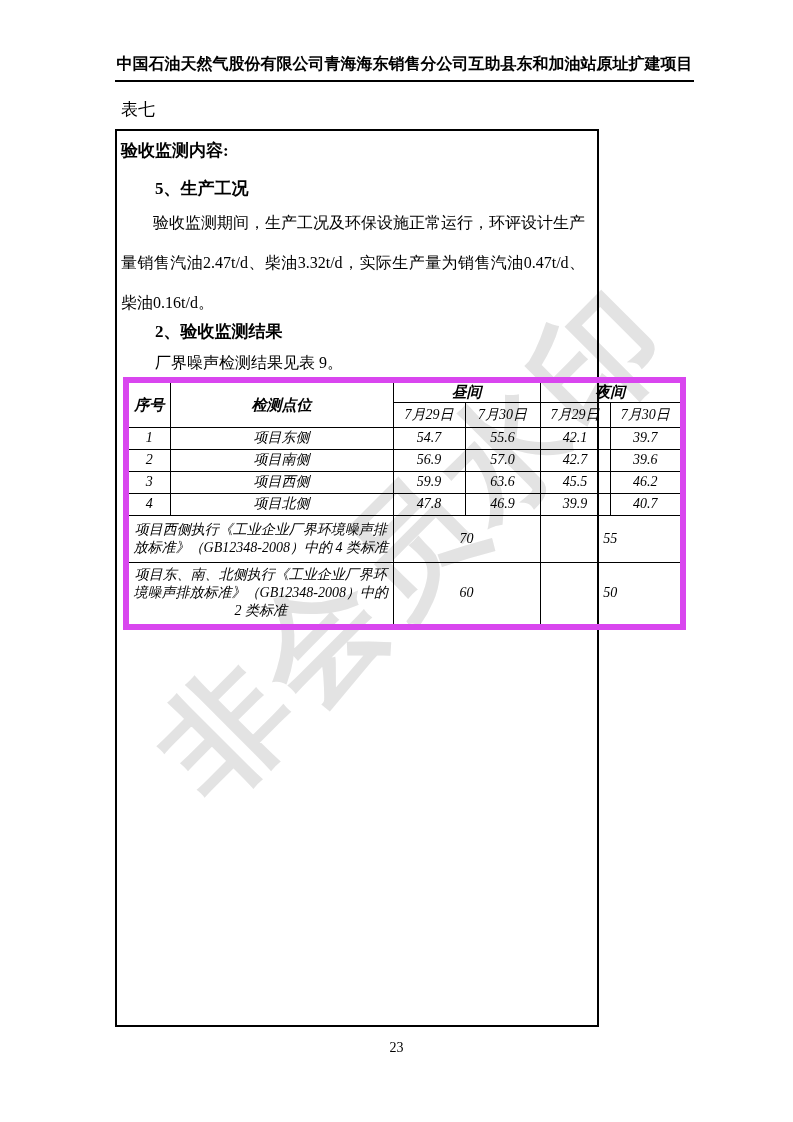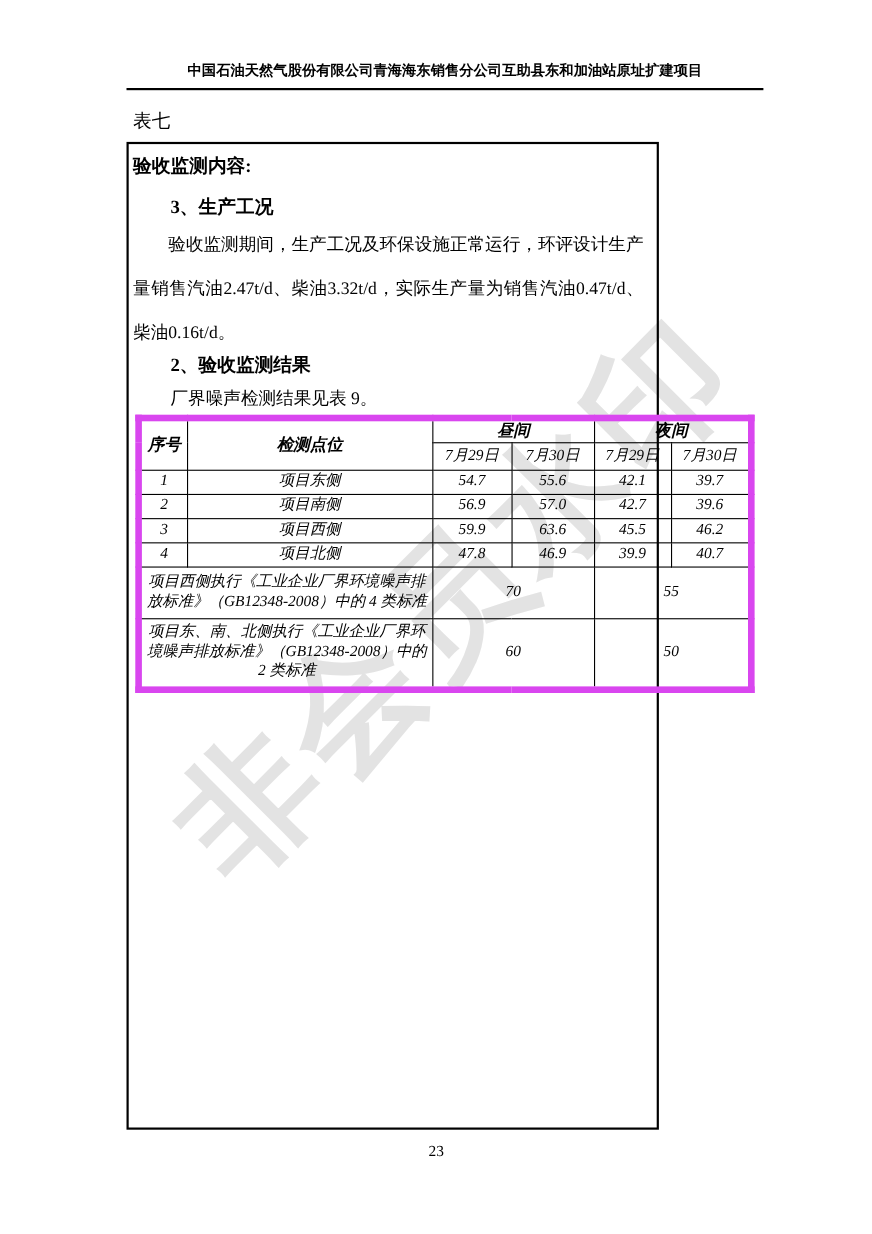--- a/index.html
+++ b/index.html
@@ -12,21 +12,21 @@
   .watermark {
     position:absolute; left:415px; top:545px;
     transform:translate(-50%,-50%) rotate(-45deg);
     font-size:125px; font-weight:bold; letter-spacing:6px;
     color:#e3e3e3; white-space:nowrap; z-index:0; user-select:none;
   }
   .layer { position:relative; z-index:1; }
 
   .header-title {
     position:absolute; top:56px; left:115px; width:579px;
-    text-align:center; font-weight:bold; font-size:13px; line-height:16px;
+    text-align:center; font-weight:bold; font-size:16px; line-height:16px;
   }
   .header-rule {
     position:absolute; top:80px; left:115px; width:579px;
     border-top:2px solid #000;
   }
   .table-label {
     position:absolute; top:98px; left:121px;
     font-weight:normal; font-size:17px;
   }
   .content-box {
@@ -86,21 +86,21 @@
   <div class="layer">
     <div class="header-title">中国石油天然气股份有限公司青海海东销售分公司互助县东和加油站原址扩建项目</div>
     <div class="header-rule"></div>
 
     <div class="table-label">表七</div>
 
     <div class="content-box">
 
       <div class="sec-title">验收监测内容:</div>
 
-      <div class="h-sub">3、生产工况</div>
+      <div class="h-sub">5、生产工况</div>
 
       <p class="para1">验收监测期间，生产工况及环保设施正常运行，环评设计生产量销售汽油2.47t/d、柴油3.32t/d，实际生产量为销售汽油0.47t/d、柴油0.16t/d。</p>
 
       <div class="h-sub2 h2x">2、验收监测结果</div>
 
 
       <div class="intro">厂界噪声检测结果见表 9。</div>
 
 
       <table class="noise">

